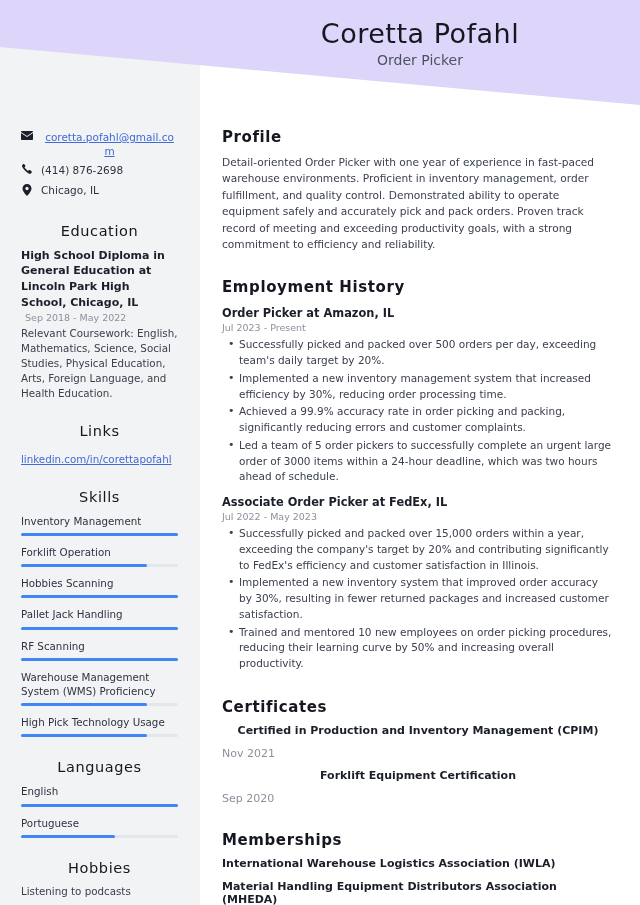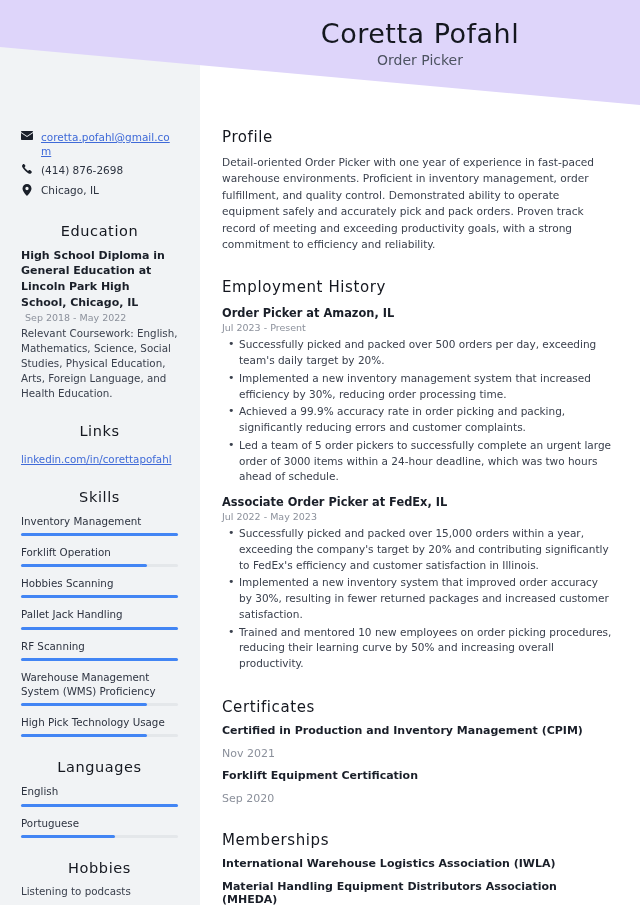--- a/index.html
+++ b/index.html
@@ -69,57 +69,57 @@
   .skill { margin-bottom:9px; }
   .skill-label {
     font-size:10.3px; color:#2d3340; line-height:1.38; margin-bottom:5px;
   }
   .bar { height:3px; width:100%; background:#e4e7ea; border-radius:2px; }
   .bar > i { display:block; height:3px; background:#4285f4; border-radius:2px; }
   .hobby { font-size:10.3px; color:#3a404d; }
 
   
   .main-h {
-    font-size:15px; font-weight:400; letter-spacing:.6px;
+    font-size:15px; font-weight:700; letter-spacing:.6px;
     color:#14171f; margin-bottom:8px;
   }
   .main-h.spaced { margin-top:26px; }
   .para { font-size:10.6px; color:#3a404d; line-height:1.55; }
   .job { margin-top:10px; }
   .job-title { font-size:11.4px; font-weight:bold; color:#1a1f29; }
   .job-date { font-size:9.5px; color:#8b909b; margin:2px 0 4px; }
   ul.bullets { list-style:none; margin:0; padding:0; }
   ul.bullets li {
     position:relative; padding-left:17px; margin-bottom:2px;
     font-size:10.5px; color:#3a404d; line-height:1.5;
   }
   ul.bullets li:before {
     content:"\2022"; position:absolute; left:6px; top:-1px;
     color:#3a404d; font-size:11px;
   }
   .cert { margin-bottom:9px; }
-  .cert-title { font-size:11px; font-weight:bold; color:#1a1f29; }
+  .cert-title { font-size:11px; font-weight:bold; color:#1a1f29;text-align:center; }
   .cert-date { font-size:11px; color:#8b909b; margin-top:10px; }
   .member { font-size:11px; font-weight:bold; color:#1a1f29; margin-bottom:10px; }
 </style>
 </head>
 <body>
 
 <div id="sidebar" style="background: rgb(241, 243, 245);">
   <div id="sidebar-inner">
 
     <div id="contact-list">
         <div class="contact-row">
           <span class="contact-ico">
             <svg width="12" height="9" viewBox="0 0 16 12">
               <path fill="currentColor" d="M1 0h14a1 1 0 011 1v.3L8 6.6.0 1.3V1a1 1 0 011-1z"></path>
               <path fill="currentColor" d="M0 2.7l8 5.3 8-5.3V11a1 1 0 01-1 1H1a1 1 0 01-1-1z"></path>
             </svg>
           </span>
-          <span class="link-txt" style="color: rgb(63, 106, 216);">coretta.pofahl@gmail.com</span>
+          <span class="link-txt" style="color: rgb(63, 106, 216); text-align: center;">coretta.pofahl@gmail.com</span>
         </div>
         <div class="contact-row">
           <span class="contact-ico">
             <svg width="11" height="11" viewBox="0 0 16 16">
               <path fill="currentColor" d="M3.6.6C2.9-.1 1.8 0 1.2.7L.6 1.4c-.7.8-.8 2 .0 3.3 1 1.7 2.4 3.4 4 5s3.3 3 5 4c1.3.8 2.5.7 3.3 0l.7-.6c.7-.6.8-1.7.1-2.4l-1.6-1.6c-.6-.6-1.5-.6-2.1-.1l-.9.7c-.3.2-.6.2-.9 0-.7-.5-1.5-1.2-2.2-1.9S4.4 6.3 3.9 5.6c-.2-.3-.2-.6 0-.9l.7-.9c.5-.6.5-1.5-.1-2.1z"></path>
             </svg>
           </span>
           <span>(414) 876-2698</span>
         </div>
         <div class="contact-row">

